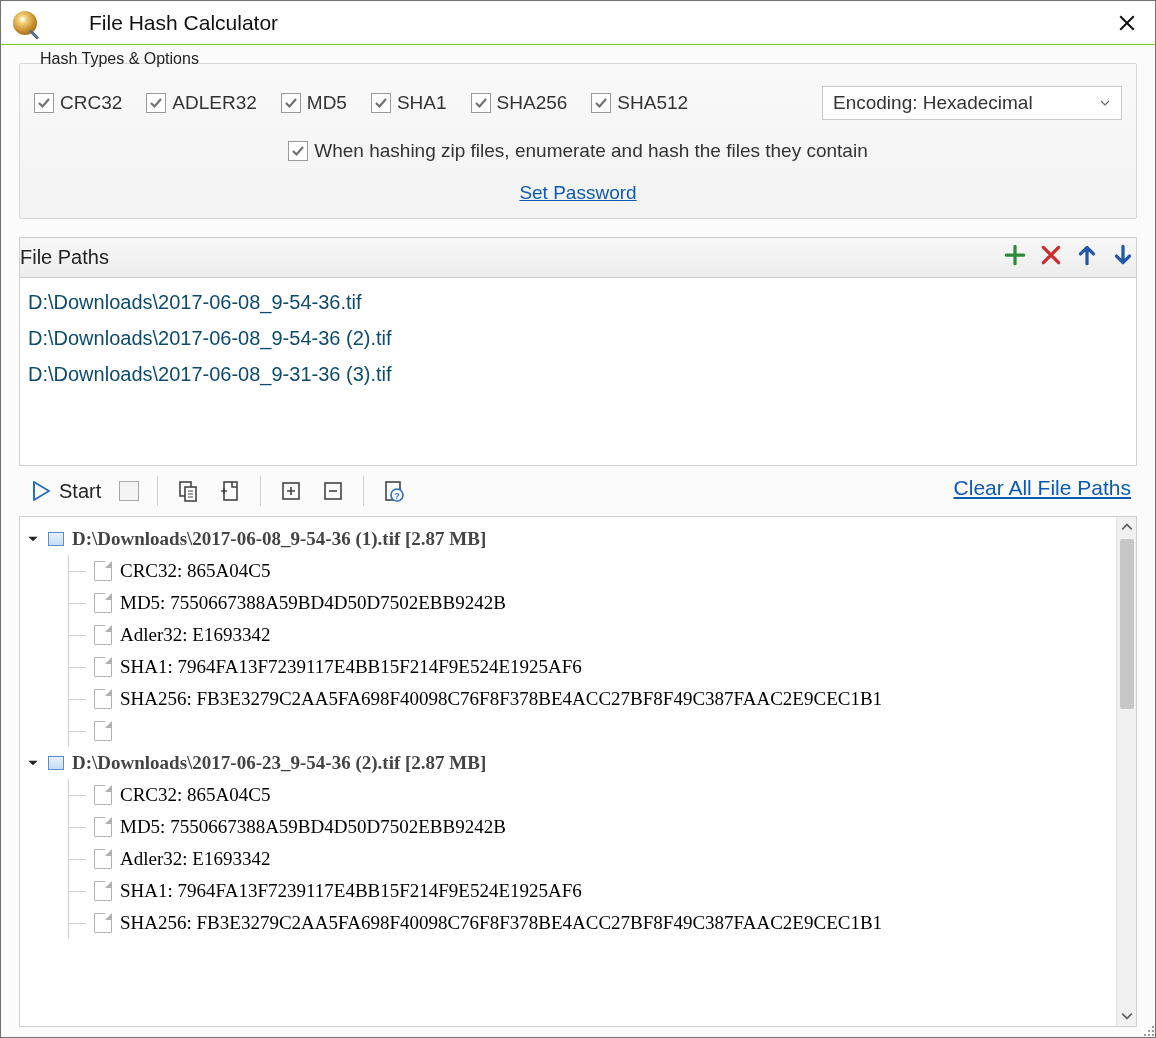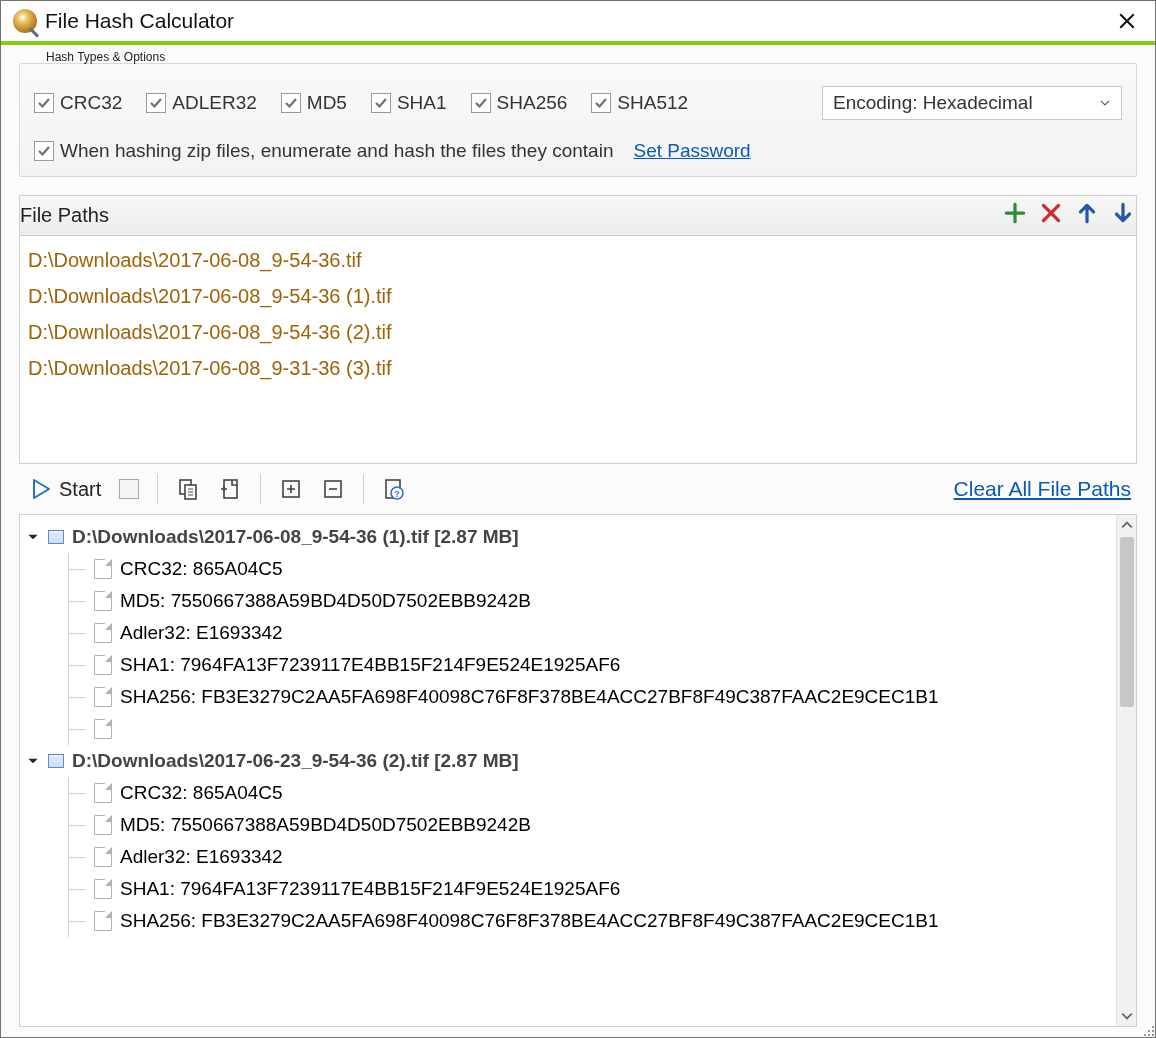--- a/index.html
+++ b/index.html
@@ -17,21 +17,22 @@
   background: #ffffff;
   border: 1px solid #707070;
   display: flex;
   flex-direction: column;
 }
 .titlebar {
   height: 44px;
   display: flex;
   align-items: center;
   padding: 0 8px 0 12px;
-  border-bottom: 4px solid #84cc16;
+  border-bottom: 1px solid #84cc16;
+  gap: 44px;
 }
 .app-icon {
   width: 24px;
   height: 24px;
   margin-right: 8px;
   background: radial-gradient(circle at 40% 35%, #fff 2%, #f2d277 18%, #c88d2e 55%, #7c5418 100%);
   border-radius: 50%;
   position: relative;
 }
 .app-icon::after {
@@ -48,28 +49,28 @@
   border: 1px solid #d9d9d9;
   border-radius: 2px;
   background: #f5f5f5;
   background: linear-gradient(#f9f9f9,#f3f3f3);
   padding: 14px 14px 14px 14px;
   position: relative;
   margin-bottom: 18px;
 }
 .group-legend {
   position: absolute;
-  top: -14px; left: 22px;
+  top: -14px; left: 16px;
   padding: 0 4px;
-  font-size: 12px;
+  font-size: 16px;
   color: #222;
   background: transparent;
 }
 .hash-row { display:flex; gap: 24px; flex-wrap: wrap; margin-top:8px;}
-.opt-row { display:flex; align-items:center; gap: 20px; margin-top: 20px;}
+.opt-row { display:flex; align-items:center; gap: 20px; margin-top: 20px; flex-direction: column;}
 .chk { display:inline-flex; align-items:center; gap:6px; font-size:19px; color:#333;}
 .chk .box {
   width:20px; height:20px; border:1px solid #9a9a9a; background:#fff; display:flex; align-items:center; justify-content:center;
 }
 .chk .box svg { width:16px; height:16px; }
 .encoding {
   margin-left:auto;
   border:1px solid #c9c9c9; background:#fff;
   height:34px; min-width:300px;
   display:flex; align-items:center; padding:14px 10px; font-size:19px; color:#333;
@@ -80,34 +81,34 @@
   border:1px solid #cfcfcf;
   background: linear-gradient(#f7f7f7,#ededed);
   padding: 4px 0;
   display:flex; align-items:center;
   font-size:20px; color:#222;
 }
 .fp-icons { margin-left:auto; display:flex; gap:10px; align-items:center;}
 .fp-icons svg { width:26px; height:26px; }
 .filelist {
   border:1px solid #cfcfcf; border-top:none; background:#fff;
-  height: 228px; padding:6px 8px; font-size:20px; color:#a16207; overflow:auto;
+  height: 188px; padding:6px 8px; font-size:20px; color:#0c4a6e; overflow:auto;
 }
 .filelist div { line-height: 1.8; }
 .toolbar {
-  display:flex; align-items:center; gap:10px; padding:10px 6px 10px 6px;
+  display:flex; gap:10px; padding:10px 6px 10px 6px;
 }
 .tbtn { display:inline-flex; align-items:center; gap:6px; padding:2px 4px; cursor:pointer;}
 .tbtn svg { width:24px; height:24px; }
 .tlabel { font-size:20px; color:#222;}
 .stopbox { width:20px; height:20px; border:1px solid #a8a8a8; background:#f4f4f4;}
 .sep { width:1px; height:30px; background:#d0d0d0; margin:0 4px;}
 .clear-link { margin-left:auto; color:#0b5bb3; text-decoration:underline; font-size:21px; cursor:pointer;}
 .results {
-  border:1px solid #cfcfcf; background:#fff; flex:1; overflow:hidden; position:relative; display:flex;
+  border:1px solid #cfcfcf; background:#fff; flex:1; overflow:hidden; position:relative; display:flex;font-family:Liberation Serif, serif;
 }
 .tree { flex:1; overflow-x:hidden; overflow-y:auto; padding:6px 4px; white-space: nowrap;}
 .tree-row { display:flex; align-items:center; height:32px; font-size:19px;}
 .tree-head { font-weight:700; color:#444;}
 .tree-line { color:#000000; }
 .tog { width:18px; display:flex; justify-content:center; align-items:center; }
 .tog svg { width:14px; height:14px;}
 .file-icon { width:18px; height:20px; border:1px solid #b0b0b0; border-radius:1px; background:#fff; position:relative; margin:0 8px 0 6px; flex-shrink:0;}
 .file-icon::after{content:"";position:absolute;top:-1px;right:-1px;width:7px;height:7px;background:linear-gradient(135deg,#fff 48%,#b0b0b0 52%);}
 .indent1 { padding-left: 64px; position:relative;}
@@ -244,21 +245,20 @@
         <span>
           <svg viewBox="0 0 24 24">
               <path d="M12 4 V19 M6 13 L12 19 L18 13" stroke="#2158a8" stroke-width="3" fill="none" stroke-linecap="round" stroke-linejoin="round"></path>
             </svg>
         </span>
       </div>
     </div>
 
     <div class="filelist" id="filelist">
         <div>D:\Downloads\2017-06-08_9-54-36.tif</div>
-        <div>D:\Downloads\2017-06-08_9-54-36 (1).tif</div>
         <div>D:\Downloads\2017-06-08_9-54-36 (2).tif</div>
         <div>D:\Downloads\2017-06-08_9-31-36 (3).tif</div>
       </div>
 
     <div class="toolbar">
       <span class="tbtn">
         <svg viewBox="0 0 24 24">
             <path d="M5 3 L20 12 L5 21 Z" fill="none" stroke="#2a6fc1" stroke-width="2" stroke-linejoin="round"></path>
           </svg>
         <span class="tlabel">Start</span>

